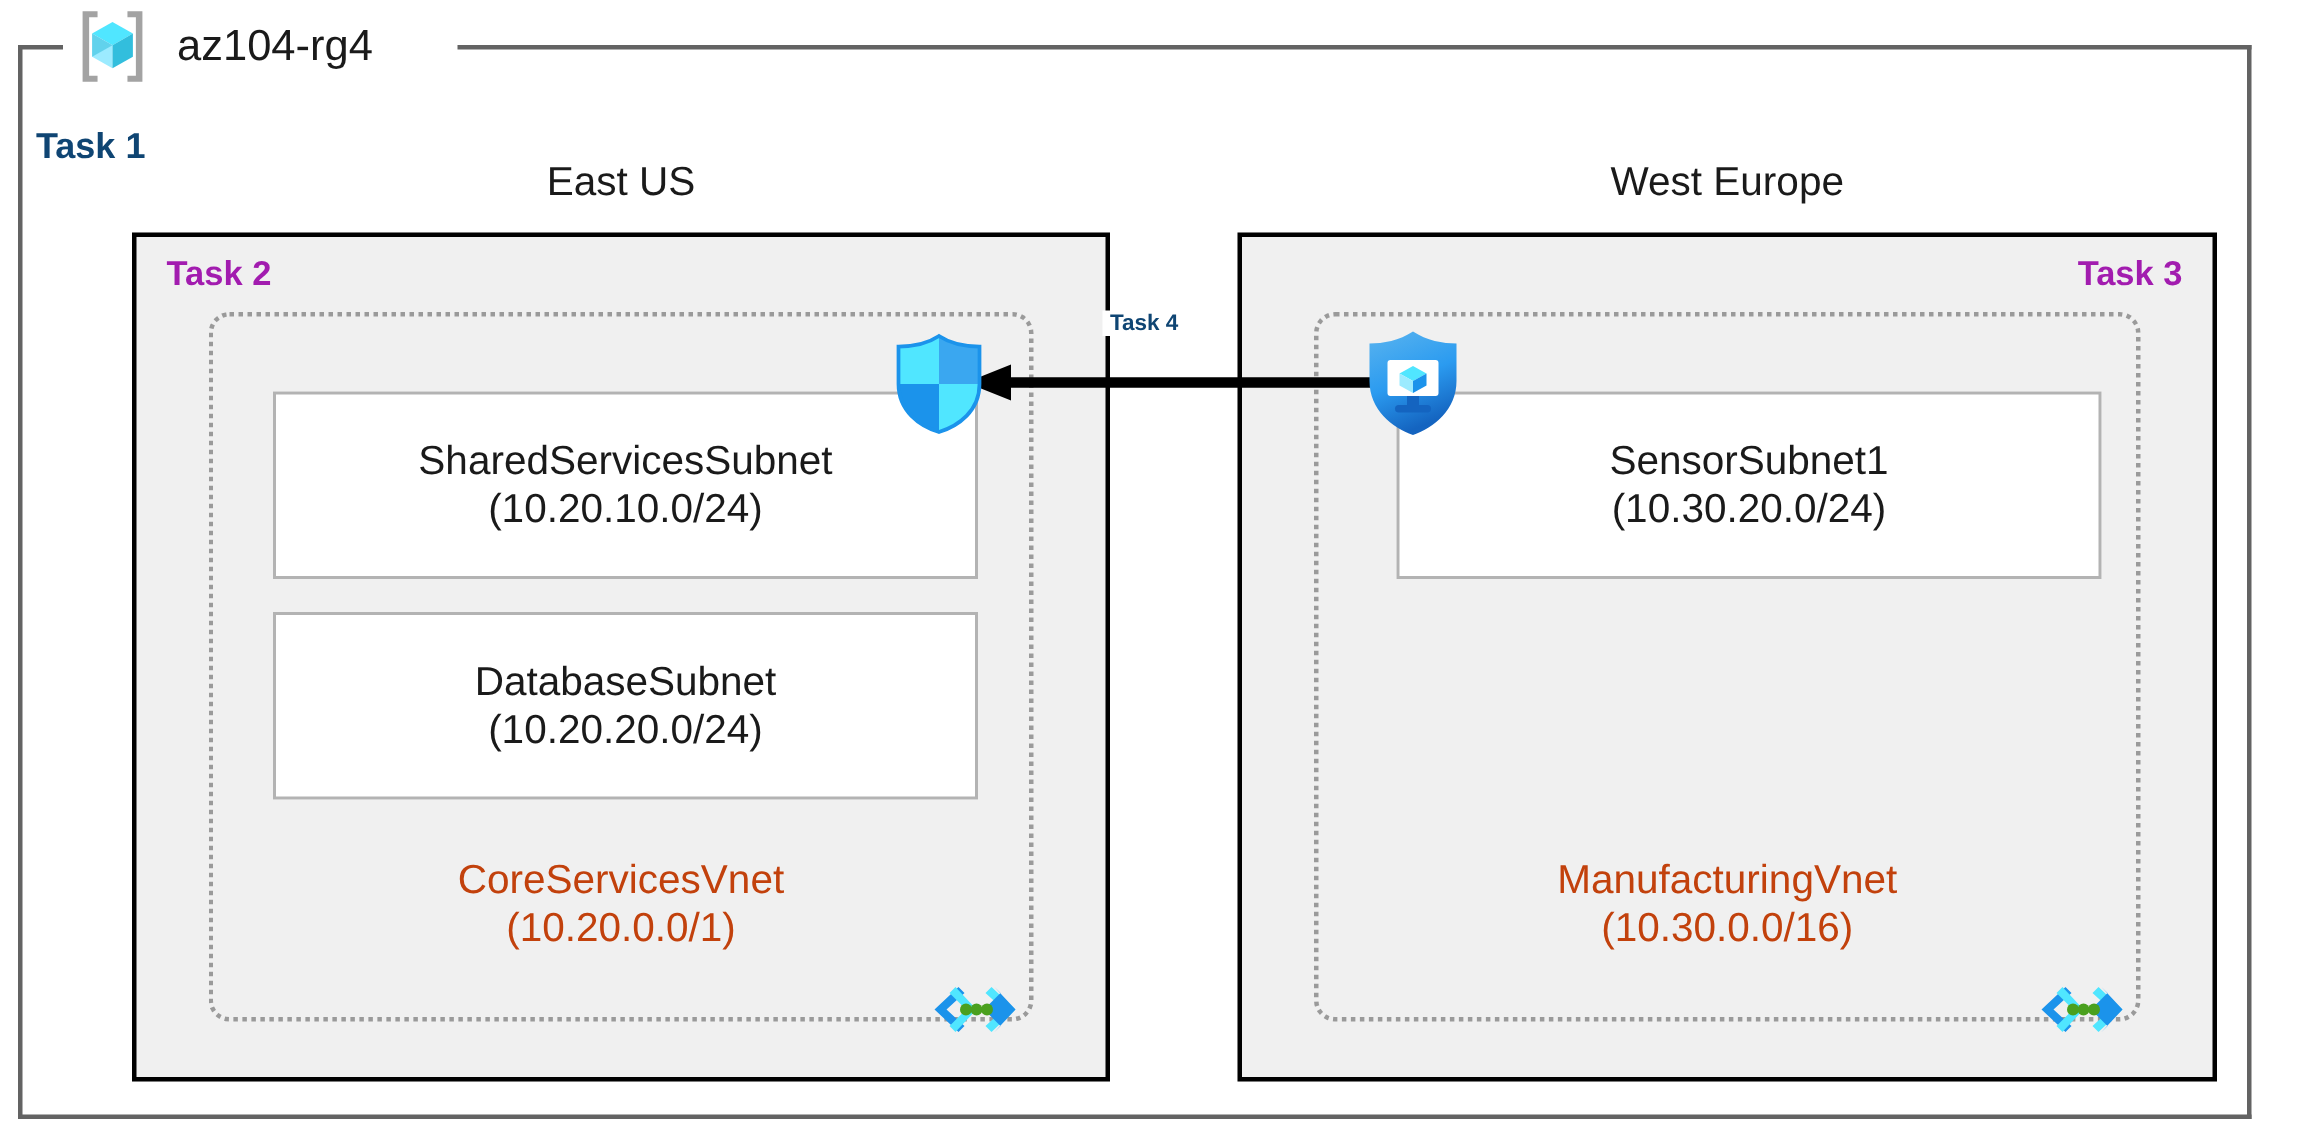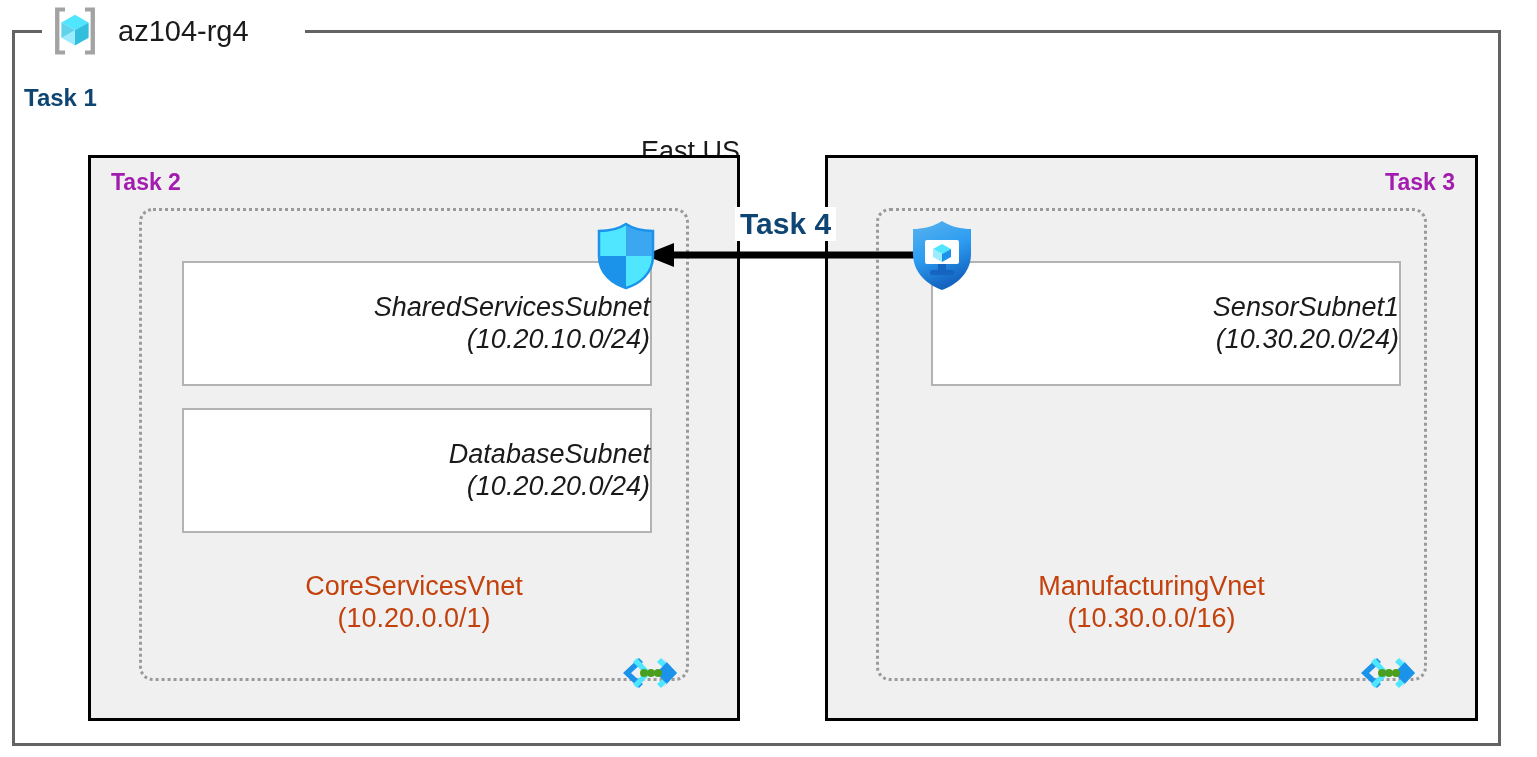--- a/index.html
+++ b/index.html
@@ -17,61 +17,61 @@
 
   
   .rg-header{position:absolute;left:46px;top:2px;display:flex;align-items:center;gap:14px;}
   .rg-icon{width:58px;height:58px;display:block;}
   .rg-title{font-size:29px;color:#1a1a1a;line-height:1;white-space:nowrap;}
 
   
   .task1-label{position:absolute;left:24px;top:84px;font-size:24px;font-weight:bold;color:#0f4573;}
 
   
-  .region-label{position:absolute;font-size:27px;color:#1a1a1a;white-space:nowrap;text-align:right;margin-top:30px;}
+  .region-label{position:absolute;font-size:27px;color:#1a1a1a;white-space:nowrap;text-align:center;}
   #region-east{left:88px;top:106px;width:652px;}
   #region-west{left:825px;top:106px;width:653px;}
 
   
   .task-box{position:absolute;background:#f0f0f0;border:3px solid #000000;box-sizing:border-box;}
   #task-box-2{left:88px;top:155px;width:652px;height:566px;}
   #task-box-3{left:825px;top:155px;width:653px;height:566px;}
 
   .task-box-label{position:absolute;font-size:23px;font-weight:bold;color:#a21caf;white-space:nowrap;}
   #task2-label{left:20px;top:11px;}
   #task3-label{right:20px;top:11px;}
 
   
   .vnet{position:absolute;left:48px;top:50px;right:48px;bottom:37px;
         border:3px dotted #9a9a9a;border-radius:14px;background:transparent;box-sizing:border-box;}
 
   
   .subnet{position:absolute;background:#ffffff;border:2px solid #b3b3b3;box-sizing:border-box;
-          display:flex;flex-direction:column;align-items:flex-end;justify-content:center;font-style:italic;}
+          display:flex;flex-direction:column;align-items:center;justify-content:center;}
   .subnet-line{font-size:27px;color:#1a1a1a;line-height:1.18;white-space:nowrap;}
 
   #subnet-1{left:40px;top:50px;width:470px;height:125px;}
   #subnet-2{left:40px;top:197px;width:470px;height:125px;}
   #subnet-3{left:52px;top:50px;width:470px;height:125px;}
   #subnet-4{left:52px;top:197px;width:470px;height:125px;}
 
   
   .vnet-caption{position:absolute;left:0;right:0;top:360px;text-align:center;}
   .vnet-caption div{font-size:27px;color:#c2410c;line-height:1.18;white-space:nowrap;}
 
   
   .vnet-corner-icon{position:absolute;right:6px;bottom:-16px;width:60px;height:42px;}
 
   
   .shield-ddos{position:absolute;left:595px;top:222px;width:62px;height:68px;z-index:6;}
   .shield-defender{position:absolute;left:908px;top:218px;width:68px;height:74px;z-index:6;}
 
   
   .peer-arrow{position:absolute;left:640px;top:238px;width:290px;height:34px;z-index:4;}
-  .task4-label{position:absolute;left:735px;top:207px;font-size:30px;font-weight:bold;color:#0f4573;
+  .task4-label{position:absolute;left:735px;top:207px;font-size:15px;font-weight:bold;color:#0f4573;
                background:#ffffff;padding:0 5px;z-index:7;white-space:nowrap;}
 </style>
 </head>
 <body>
 
 <div class="stage">
 
   
   <div class="rg-frame-left"></div>
   <div class="rg-frame-bottom"></div>
@@ -94,20 +94,21 @@
       </svg>
     </span>
     <span class="rg-title">az104-rg4</span>
   </div>
 
   
   <div class="task1-label">Task 1</div>
 
   
   <div class="region-label" id="region-east">East US</div>
+  <div class="region-label" id="region-west">West Europe</div>
 
   
   <div class="task-box" id="task-box-2">
 
     <div class="task-box-label" id="task2-label">Task 2</div>
 
     <div class="vnet">
 
       <div class="subnet" id="subnet-1">
         <div class="subnet-line">SharedServicesSubnet</div>

